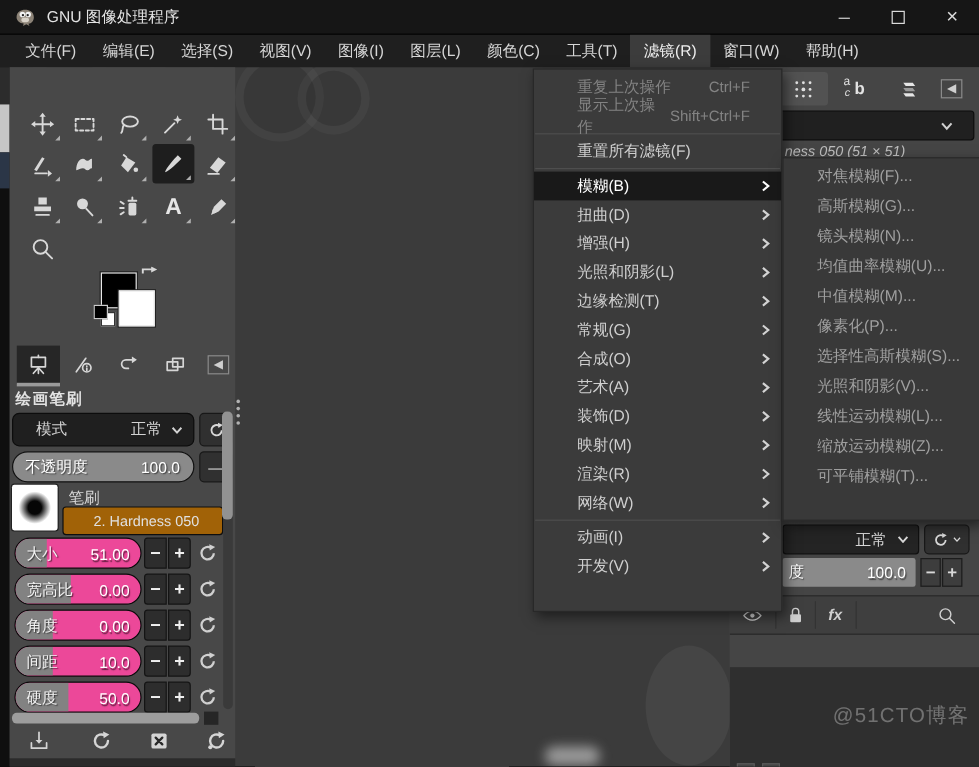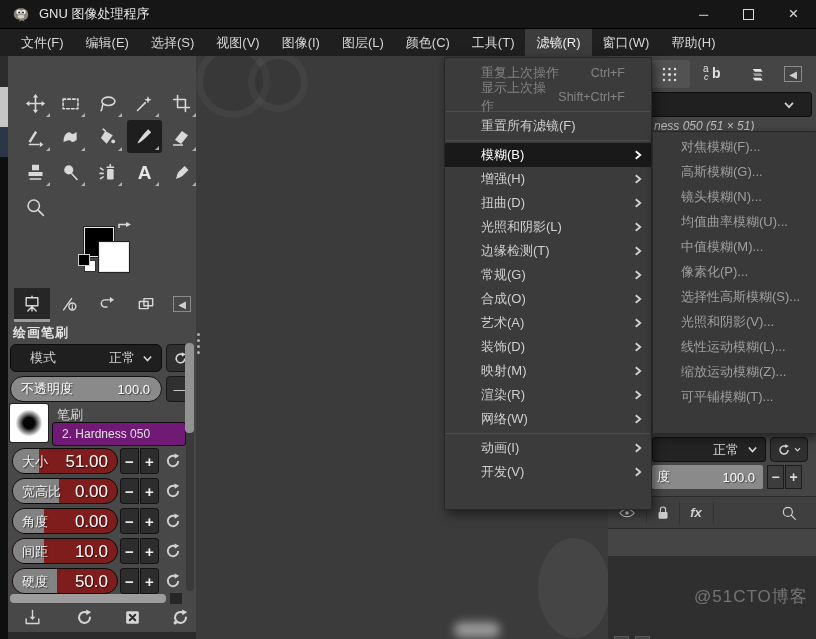--- a/index.html
+++ b/index.html
@@ -76,31 +76,31 @@
            display:flex;align-items:center;font-size:13px;color:#fff;
            text-shadow:1px 1px 1px rgba(0,0,0,.55);}
   .op-pill .lab{margin-left:10px;}
   .op-pill .val{margin-left:auto;margin-right:11px;}
   
   .brush-thumb{position:absolute;left:2px;top:348px;width:38px;height:38px;background:#fff;border-radius:2px;
                box-shadow:0 0 0 1px #222;}
   .brush-thumb .blb{position:absolute;left:5px;top:5px;width:28px;height:28px;border-radius:50%;
         background:radial-gradient(circle,#060606 0%,#060606 28%,rgba(6,6,6,0) 68%);}
   .brush-lab{position:absolute;left:49px;top:350px;font-size:13px;color:#d8d8d8;}
-  .brush-name{position:absolute;left:44px;top:366px;width:134px;height:24px;background:#701a75;
+  .brush-name{position:absolute;left:44px;top:366px;width:134px;height:24px;background:#a16207;
               border:1px solid #0e0e0e;border-radius:3px;box-sizing:border-box;
-              font-size:12px;color:#e0e0e0;display:flex;align-items:center;padding-left:9px;}
+              font-size:12px;color:#e0e0e0;display:flex;align-items:center;padding-left:25px;}
   
   .srow{position:absolute;left:0;width:188px;height:26px;}
-  .spill{position:absolute;left:4px;top:0;width:106px;height:26px;background:#7f1d1d;
+  .spill{position:absolute;left:4px;top:0;width:106px;height:26px;background:#ec4899;
          border:1px solid #0a0a0a;border-radius:13px;box-sizing:border-box;overflow:hidden;}
   .sfill{position:absolute;left:0;top:0;height:100%;background:#828282;}
   .slab{position:absolute;left:9px;top:0;height:26px;display:flex;align-items:center;font-size:13px;
         color:#f2f2f2;text-shadow:1px 1px 1px rgba(0,0,0,.6);}
-  .sval{position:absolute;right:9px;top:0;height:26px;display:flex;align-items:center;font-size:17px;color:#fff;
+  .sval{position:absolute;right:9px;top:0;height:26px;display:flex;align-items:center;font-size:13px;color:#fff;
         text-shadow:1px 1px 1px rgba(0,0,0,.6);}
   .sbtn{position:absolute;top:0;width:19px;height:26px;background:#2d2d2d;border:1px solid #141414;
         box-sizing:border-box;display:flex;align-items:center;justify-content:center;
         color:#efefef;font-size:15px;font-weight:bold;}
   .sbtn.minus{left:112px;border-radius:3px 0 0 3px;}
   .sbtn.plus{left:132px;border-radius:0 3px 3px 0;}
   .sreset{position:absolute;left:156px;top:4px;width:18px;height:18px;color:#d0d0d0;}
   .sreset svg,.rbtn svg{width:18px;height:18px;}
   
   .vtrack{position:absolute;left:178px;top:287px;width:8px;height:248px;background:#3a3a3a;border-radius:4px;}
@@ -669,27 +669,27 @@
         <span>重置所有滤镜(F)</span>
       </div>
       <div class="msep"></div>
       <div class="mi hl">
         <span>模糊(B)</span>
         <svg class="arr">
             <use href="#sym-arrow-r"></use>
           </svg>
       </div>
       <div class="mi">
+        <span>扭曲(D)</span>
+        <svg class="arr">
+            <use href="#sym-arrow-r"></use>
+          </svg>
+      </div>
+      <div class="mi">
         <span>增强(H)</span>
-        <svg class="arr">
-            <use href="#sym-arrow-r"></use>
-          </svg>
-      </div>
-      <div class="mi">
-        <span>扭曲(D)</span>
         <svg class="arr">
             <use href="#sym-arrow-r"></use>
           </svg>
       </div>
       <div class="mi">
         <span>光照和阴影(L)</span>
         <svg class="arr">
             <use href="#sym-arrow-r"></use>
           </svg>
       </div>

